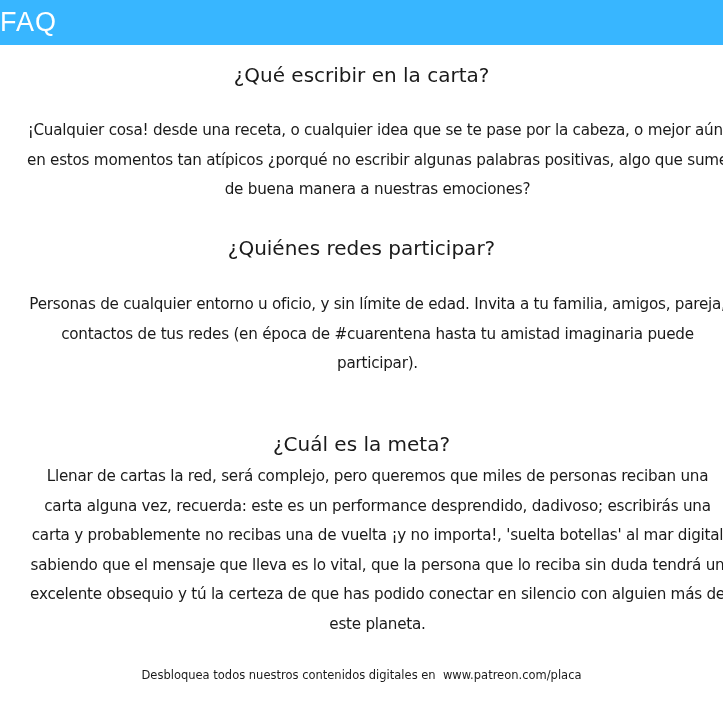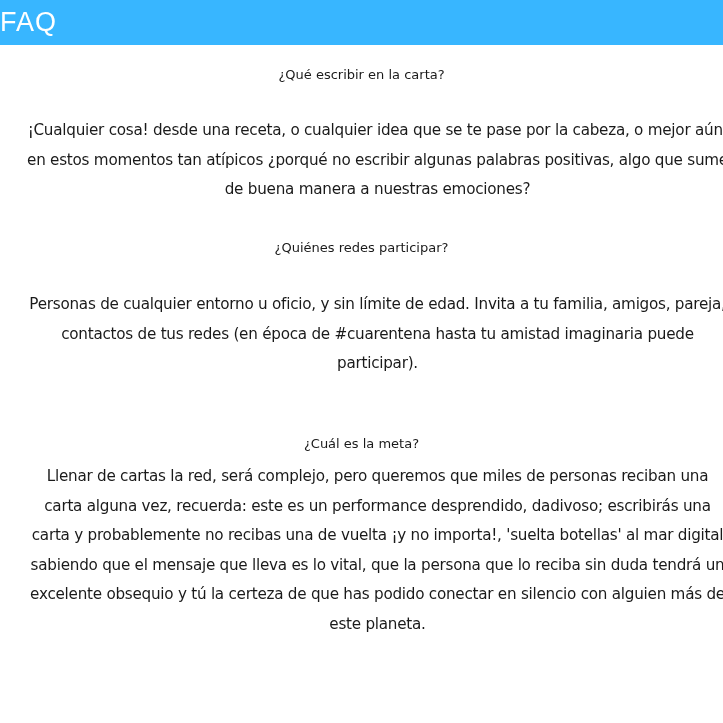--- a/index.html
+++ b/index.html
@@ -13,21 +13,21 @@
       position: absolute; left: 0; top: 0; width: 723px; height: 45px;
       background: #38B6FF;
       display: flex; align-items: center; justify-content: flex-start;
     }
     .header-title {
       color: #ffffff; font-family: "Liberation Sans", sans-serif;
       font-size: 27px; letter-spacing: 1px; line-height: 1;
     }
     .question {
       position: absolute; left: 0; width: 723px; text-align: center;
-      font-size: 13px; line-height: 18px; color: #1a1a1a;
+      font-size: 20px; line-height: 18px; color: #1a1a1a;
     }
     .answer {
       position: absolute; left: 10px; width: 703px; text-align: center;
       font-size: 15.2px; line-height: 29.5px; color: #1a1a1a;
       letter-spacing: -0.25px;
       margin-left: 16px;
     }
     .footer {
       position: absolute; left: 0; top: 668px; width: 723px; text-align: center;
       font-size: 11.5px; line-height: 15px; color: #1a1a1a;
@@ -44,13 +44,14 @@
 <div class="question" style="top:66px;">¿Qué escribir en la carta?</div>
 <div class="answer" style="top:116px;">¡Cualquier cosa! desde una receta, o cualquier idea que se te pase por la cabeza, o mejor aún, en estos momentos tan atípicos ¿porqué no escribir algunas palabras positivas, algo que sume de buena manera a nuestras emociones?</div>
 
 <div class="question" style="top:239px;">¿Quiénes redes participar?</div>
 <div class="answer" style="top:290px;">Personas de cualquier entorno u oficio, y sin límite de edad. Invita a tu familia, amigos, pareja, contactos de tus redes (en época de #cuarentena hasta tu amistad imaginaria puede participar).</div>
 
 <div class="question" style="top:435px;">¿Cuál es la meta?</div>
 <div class="answer" style="top:462px;">Llenar de cartas la red, será complejo, pero queremos que miles de personas reciban una carta alguna vez, recuerda: este es un performance desprendido, dadivoso; escribirás una carta y probablemente no recibas una de vuelta ¡y no importa!, 'suelta botellas' al mar digital sabiendo que el mensaje que lleva es lo vital, que la persona que lo reciba sin duda tendrá un excelente obsequio y tú la certeza de que has podido conectar en silencio con alguien más de este planeta.</div>
 
 <div class="footer">
+  <div>Desbloquea todos nuestros contenidos digitales en  www.patreon.com/placa</div>
 </div>
 
 </body></html>

